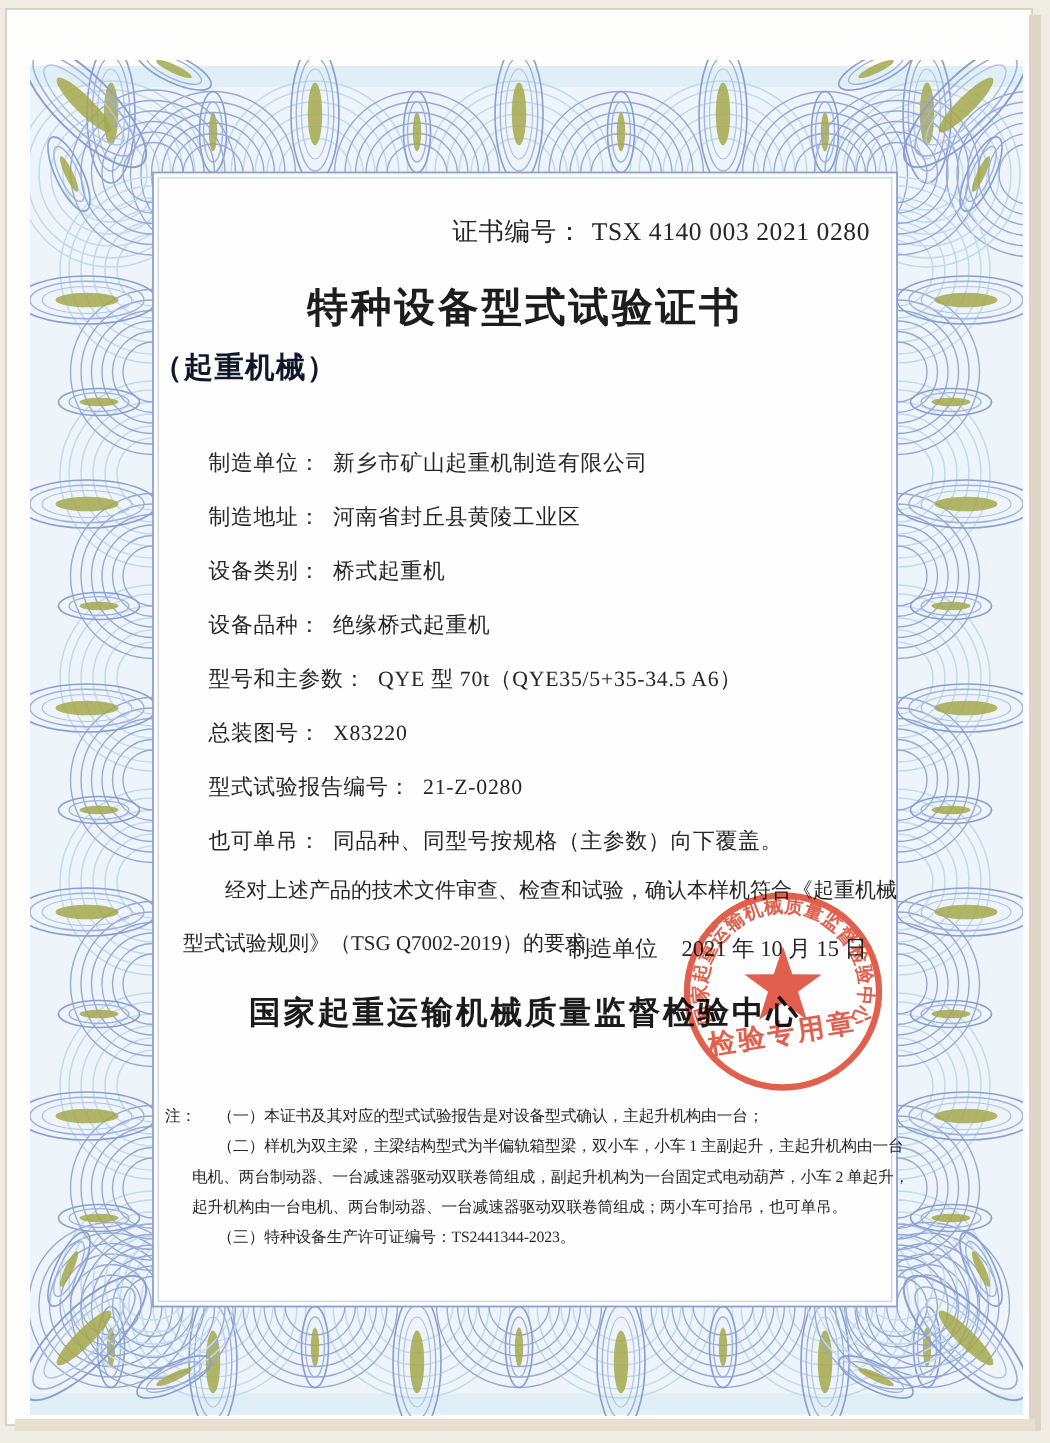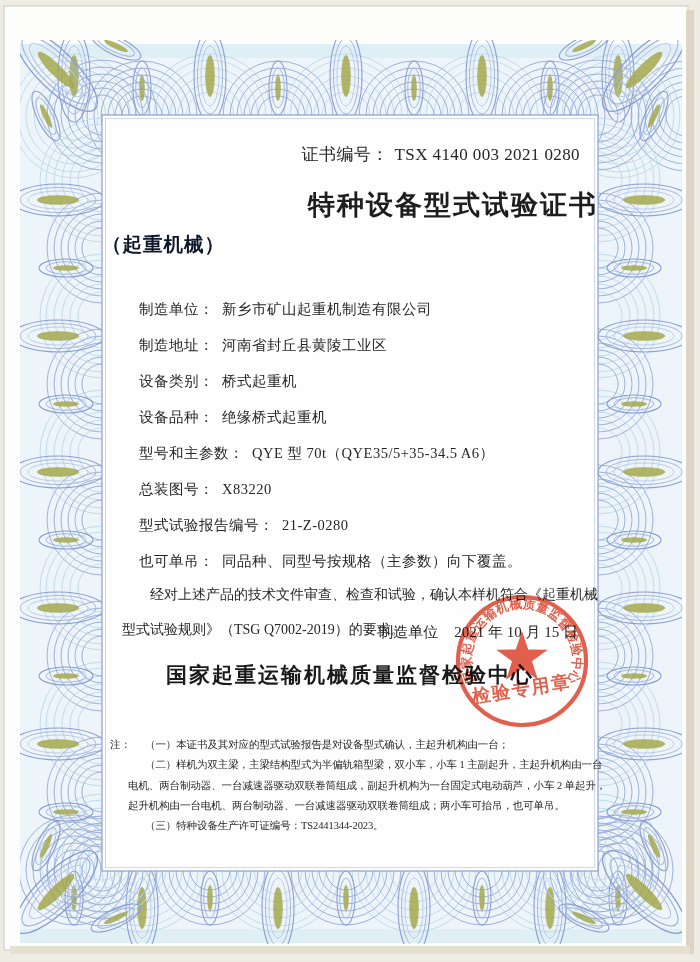--- a/index.html
+++ b/index.html
@@ -12,21 +12,21 @@
   .lp {stroke:#8b9ed1;fill:none;stroke-width:1.1;}
   .lp2{stroke:#9fb0da;fill:none;stroke-width:.9;}
   .lp3{stroke:#b3c2e2;fill:none;stroke-width:.8;}
   .lo {fill:#a4a84c;opacity:.85;stroke:none;}
   .band{fill:#edf4fa;}
   .band2{fill:#e0eef5;}
   
   #content{position:absolute;left:102px;top:115px;width:496px;height:564px;z-index:1;}
   .cert-line{position:absolute;top:28px;right:18px;font-size:17px;letter-spacing:.4px;white-space:nowrap;}
   .cert-line .num{margin-left:6px;}
-  .doc-title{position:absolute;top:72px;left:0;width:100%;text-align:right;
+  .doc-title{position:absolute;top:72px;left:0;width:100%;text-align:center;
     font-size:27px;font-weight:bold;letter-spacing:2px;color:#1d1d1d;}
   .doc-subtitle{position:absolute;top:116px;left:0;width:100%;text-align:left;
     font-size:19.5px;font-weight:bold;letter-spacing:1px;color:#0f172a;}
   .fields{position:absolute;top:176px;left:37px;right:14px;}
   .field-row{height:36px;line-height:36px;font-size:14.5px;white-space:nowrap;}
   .f-label{letter-spacing:.5px;}
   .f-value{margin-left:8px;letter-spacing:.5px;}
   .statement{position:absolute;top:462px;left:20px;right:0;font-size:14px;line-height:35px;}
   .st-line{white-space:nowrap;}
   .st-line.indent{padding-left:28px;}

